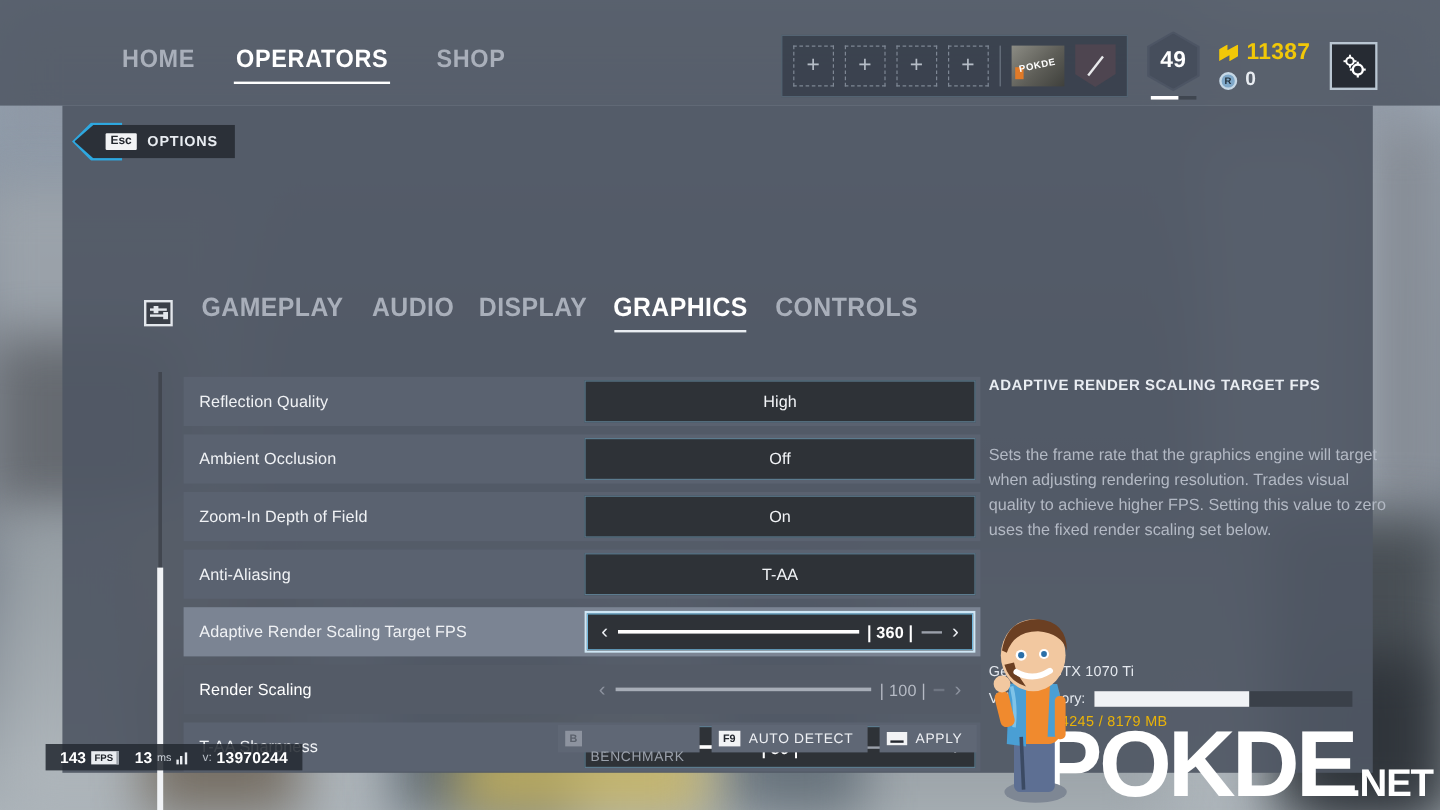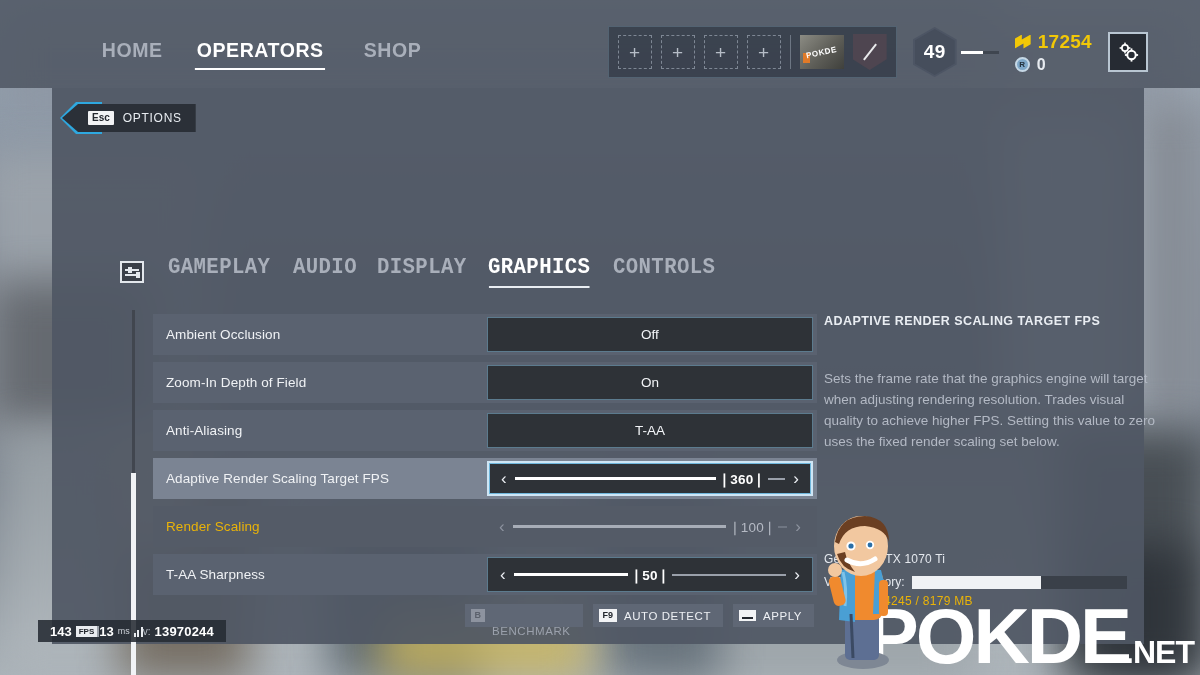--- a/index.html
+++ b/index.html
@@ -125,21 +125,21 @@
     background: #4e4550;
     clip-path: polygon(0 0, 100% 0, 100% 70%, 50% 100%, 0 70%);
     display:flex; align-items:center; justify-content:center;
     cursor:pointer;
   }
   .knife-line {
     width: 2px; height: 20px; background: #e9eaec;
     transform: rotate(38deg);
   }
 
-  .levelwrap { display:flex; flex-direction:row; align-items:center; gap:4px; }
+  .levelwrap { display:flex; flex-direction:column; align-items:center; gap:4px; }
   .hexlevel {
     width: 44px; height: 50px;
     background: #4d5564;
     clip-path: polygon(50% 0, 100% 25%, 100% 75%, 50% 100%, 0 75%, 0 25%);
     display:flex; align-items:center; justify-content:center;
     border: 0;
     position: relative;
   }
   .hexlevel::before {
     content:"";
@@ -203,27 +203,27 @@
     clip-path: polygon(16px 0, 100% 0, 100% 4px, 18px 4px, 6px 50%, 18px calc(100% - 4px), 100% calc(100% - 4px), 100% 100%, 16px 100%, 0 50%);
     background:#2ea8e0;
   }
   .keycap {
     background:#f2f3f5; color:#23272e;
     font-size:10px; font-weight:bold;
     padding:1px 4px; border-radius:1px;
     line-height:1.15;
     margin-right:9px;
   }
-  #escTag .txt { color:#e8ecf1; font-size:12px; font-weight:normal; letter-spacing:.7px; }
+  #escTag .txt { color:#e8ecf1; font-size:12px; font-weight:bold; letter-spacing:.7px; }
 
   
   #tabs {
     position:absolute;
-    left:68px; top:167px;
-    display:flex; align-items:center; gap:16px;font-family:Liberation Mono, monospace;
+    left:68px; top:155px;
+    display:flex; align-items:center; gap:16px;
   }
   .tabicon {
     width:24px; height:22px;
     border:2px solid #e3e7ec;
     background:#3a3f48;
     display:flex; flex-direction:column; justify-content:center; gap:3px;
     padding:0 3px;
     margin-right:8px;
   }
   .tabicon i { display:block; height:2px; background:#e3e7ec; position:relative; }
@@ -278,21 +278,21 @@
   .row.selected { background:#7b8493; }
   .row.disabled { background:#545b67; cursor:default; }
   .row .label {
     padding-left:13px;
     font-size:13.5px;
     color:#f0f2f5;
     letter-spacing:.1px;
     width:334px;
     flex:none;
   }
-  .row.disabled .label { color:#eab308; }
+  .row.disabled .label { color:#ffffff; }
 
   .control {
     position:absolute;
     left:334px; top:3px;
     width:326px; height:35px;
     background:#2e3237;
     border:1px solid #5c7b8e;
     display:flex; align-items:center; justify-content:center;
     color:#f2f4f7;
     font-size:13.5px;
@@ -382,21 +382,21 @@
   .bbtn .kbar::after {
     content:""; position:absolute; left:3px; right:3px; bottom:2px; height:2px; background:#23272e;
   }
 
   
   #fps {
     position:absolute;
     left:38px; bottom:33px;
     height:22px;
     background:rgba(38,43,51,0.88);
-    display:flex; align-items:center; 
+    display:flex; align-items:center; gap:13px;
     padding:0 12px;
     z-index:20;
   }
   #fps .grp { display:flex; align-items:center; gap:4px; }
   #fps .num { color:#ffffff; font-size:13px; font-weight:bold; }
   #fps .unit { color:#ccd1d8; font-size:9px; }
   #fps .fpsbadge {
     background:#e9ecf0; color:#20242b;
     font-size:8px; font-weight:bold; padding:1px 3px;
     border-right:2px solid #9aa0a8;
@@ -473,21 +473,21 @@
       <span>49</span>
     </div>
     <div class="lvlbar">
         <i></i>
       </div>
   </div>
 
   <div class="currency">
     <div class="cur-row">
       <span class="cur-icon-r6"></span>
-      <span class="cur-amount">17254</span>
+      <span class="cur-amount">11387</span>
     </div>
     <div class="cur-row">
       <span class="cur-icon-credit">R</span>
       <span class="cur-amount white">0</span>
     </div>
   </div>
 
   <div class="gearbtn">
     <svg width="24" height="24" viewBox="0 0 24 24">
       <circle cx="9" cy="8" r="3.1" fill="none" stroke="#fff" stroke-width="1.7"></circle>
@@ -526,20 +526,24 @@
     <div class="tab">DISPLAY</div>
     <div class="tab active">GRAPHICS</div>
     <div class="tab">CONTROLS</div>
   </div>
 
   <div id="scrolltrack">
     <div id="scrollthumb"></div>
   </div>
 
   <div id="rows">
+      <div class="row">
+        <div class="label">Reflection Quality</div>
+        <div class="control">High</div>
+      </div>
       <div class="row">
         <div class="label">Ambient Occlusion</div>
         <div class="control">Off</div>
       </div>
       <div class="row">
         <div class="label">Zoom-In Depth of Field</div>
         <div class="control">On</div>
       </div>
       <div class="row">
         <div class="label">Anti-Aliasing</div>

